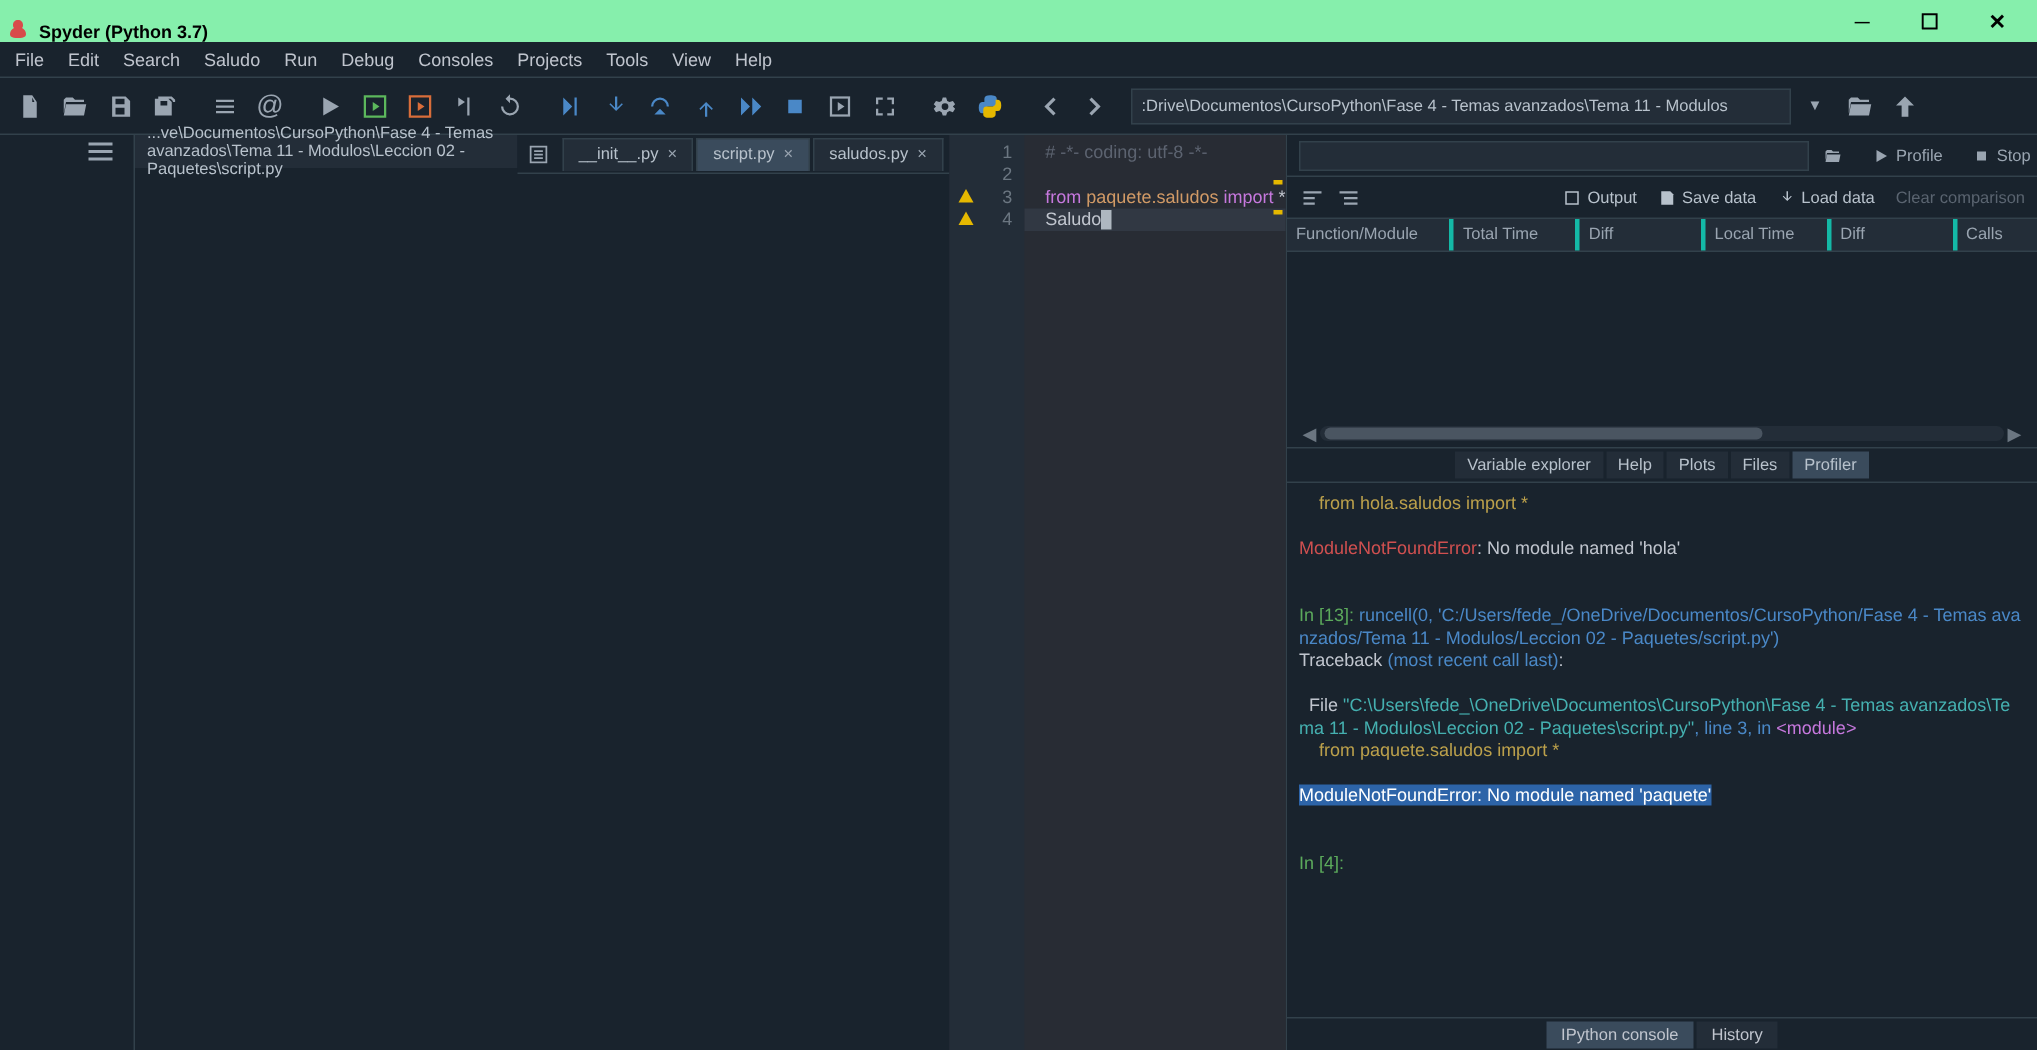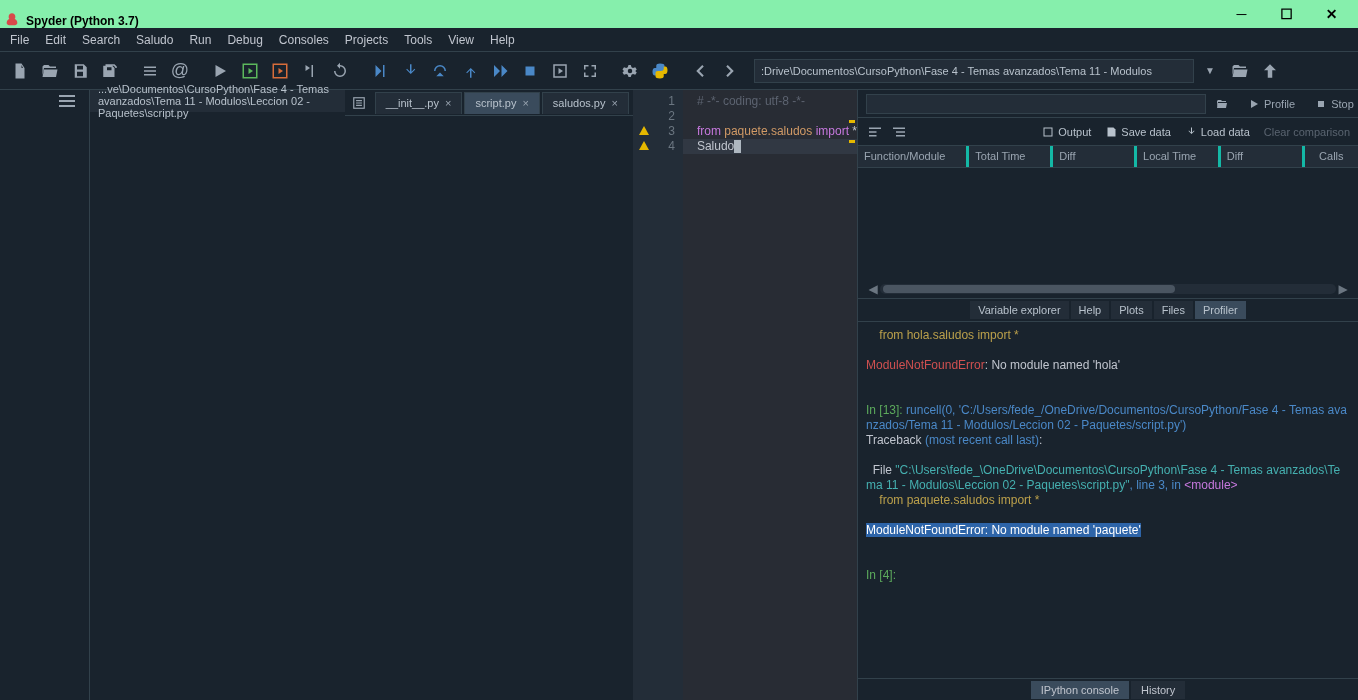--- a/index.html
+++ b/index.html
@@ -373,21 +373,21 @@
           </div>
       </div>
     </div>
 
     <div class="profiler-table-head">
       <div style="flex:1.4">Function/Module</div>
       <div style="flex:1">Total Time</div>
       <div style="flex:1">Diff</div>
       <div style="flex:1">Local Time</div>
       <div style="flex:1">Diff</div>
-      <div style="flex:0.6;border-right:none;text-align:center;">Calls</div>
+      <div style="flex:0.6;border-right:none;">Calls</div>
     </div>
     <div class="profiler-body">
       <div class="profiler-scroll">
         <div class="arr">◀</div>
           <div class="track">
             <div class="thumb"></div>
           </div>
           <div class="arr">▶</div>
       </div>
     </div>

